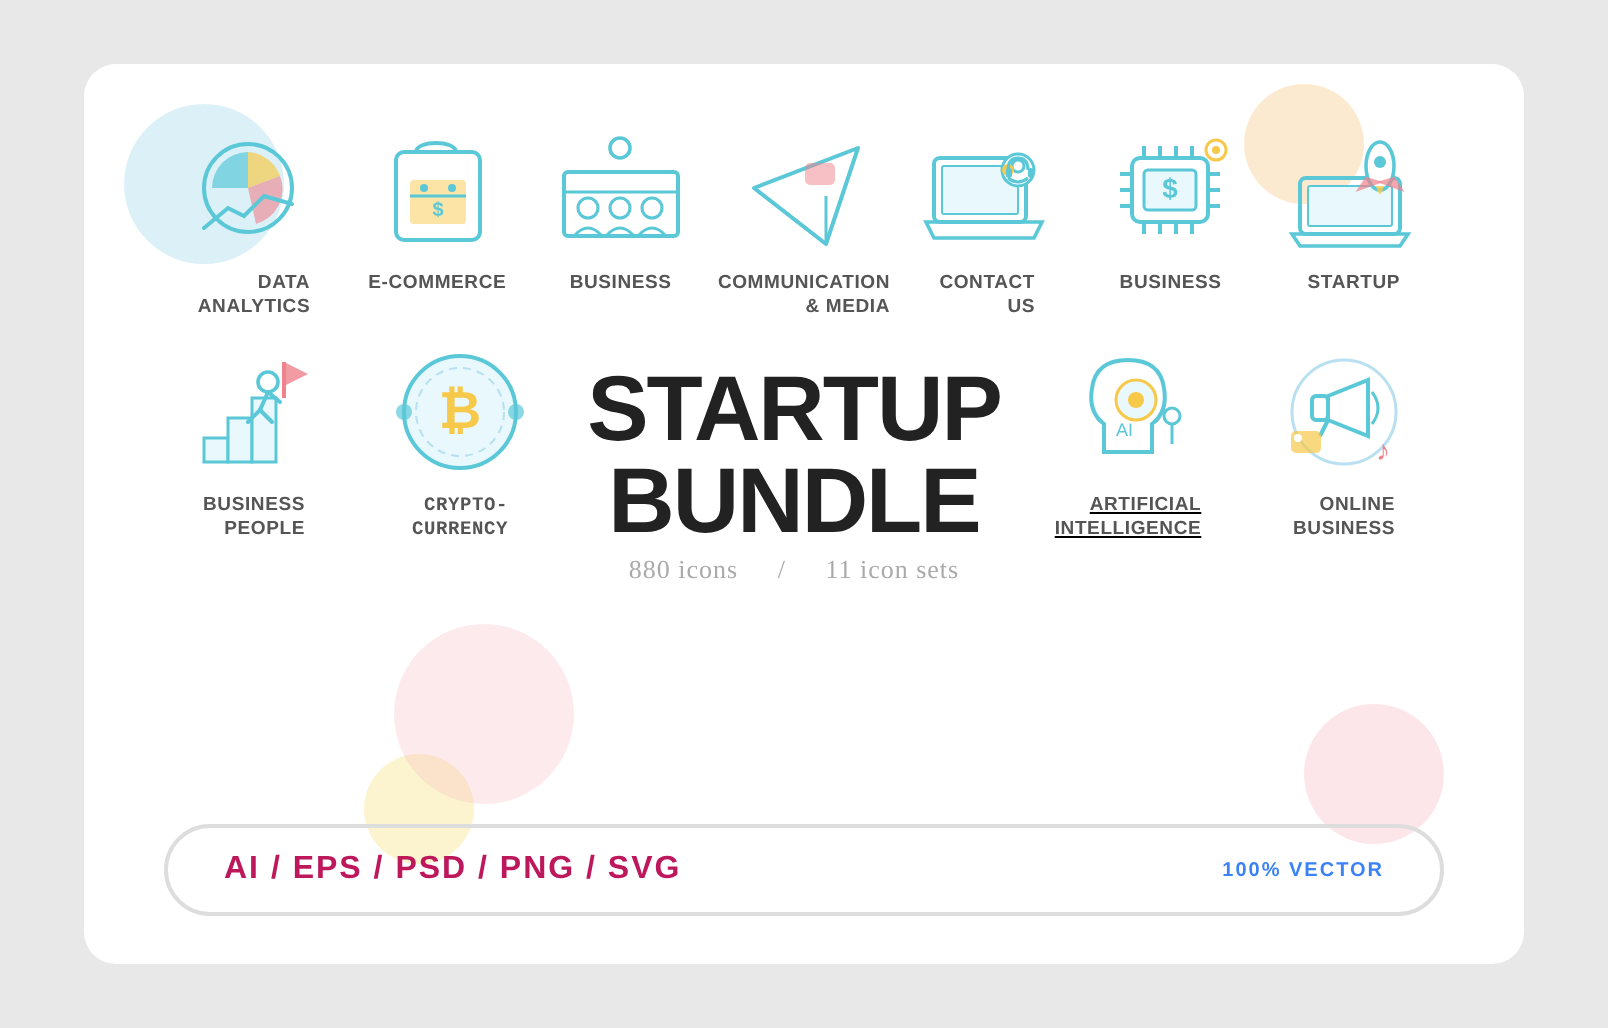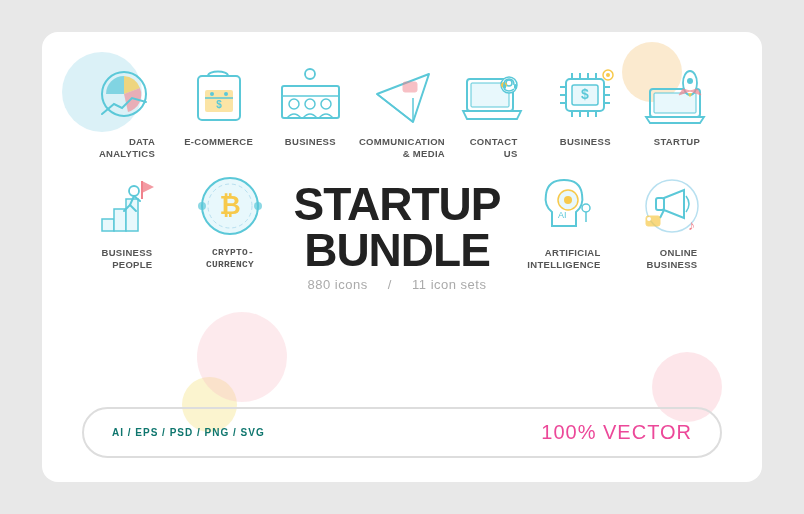--- a/index.html
+++ b/index.html
@@ -85,20 +85,21 @@
       color: #222;
       line-height: 1;
       letter-spacing: -1px;
       text-transform: uppercase;
     }
     .center-text .subtitle {
       font-size: 13px;
       color: #666;
       margin-top: 4px;
       letter-spacing: 0.5px;
+      font-family: Liberation Serif, serif;
     }
     .center-text .subtitle span {
       margin: 0 8px;
       color: #aaa;
     }
 
     
     .bottom-bar {
       position: absolute;
       bottom: 24px;
@@ -106,29 +107,29 @@
       right: 40px;
       border: 2px solid #ddd;
       border-radius: 30px;
       padding: 12px 28px;
       display: flex;
       align-items: center;
       justify-content: space-between;
       z-index: 2;
     }
     .bottom-bar .formats {
+      font-size: 16px;
+      font-weight: 600;
+      color: #be185d;
+      letter-spacing: 1px;
+    }
+    .bottom-bar .vector {
       font-size: 10px;
-      font-weight: 600;
-      color: #0f766e;
-      letter-spacing: 1px;
-    }
-    .bottom-bar .vector {
-      font-size: 20px;
-      font-weight: 400;
-      color: #ec4899;
+      font-weight: 700;
+      color: #3b82f6;
       letter-spacing: 1px;
     }
 
     
     svg { overflow: visible; }
   </style>
 </head>
 <body>
 
 <div class="card">
@@ -325,21 +326,21 @@
       <div class="title">BUNDLE</div>
       <div class="subtitle">
         <span>880 icons</span>
         <span>/</span>
         <span>11 icon sets</span>
       </div>
     </div>
 
     <div style="display:flex; flex-direction:column; gap:0px; z-index:2; margin-right:8px;">
 
-      <div class="icon-item" style="width:100px;">
+      <div class="icon-item" style="width:100px;text-decoration:underline;">
         <div class="icon-box">
           <svg width="68" height="68" viewBox="0 0 68 68">
 
             <path d="M22 54 L22 40 Q14 34 16 22 Q18 8 34 8 Q50 8 52 22 Q54 34 46 40 L46 54 Z" fill="none" stroke="#5bc8d8" stroke-width="2"></path>
 
             <circle cx="38" cy="28" r="10" fill="#e8f8fc" stroke="#f7c94b" stroke-width="1.5"></circle>
             <circle cx="38" cy="28" r="4" fill="#f7c94b"></circle>
             <text x="28" y="46" font-size="9" fill="#5bc8d8">AI</text>
 
             <circle cx="56" cy="36" r="4" fill="none" stroke="#5bc8d8" stroke-width="1.5"></circle>

